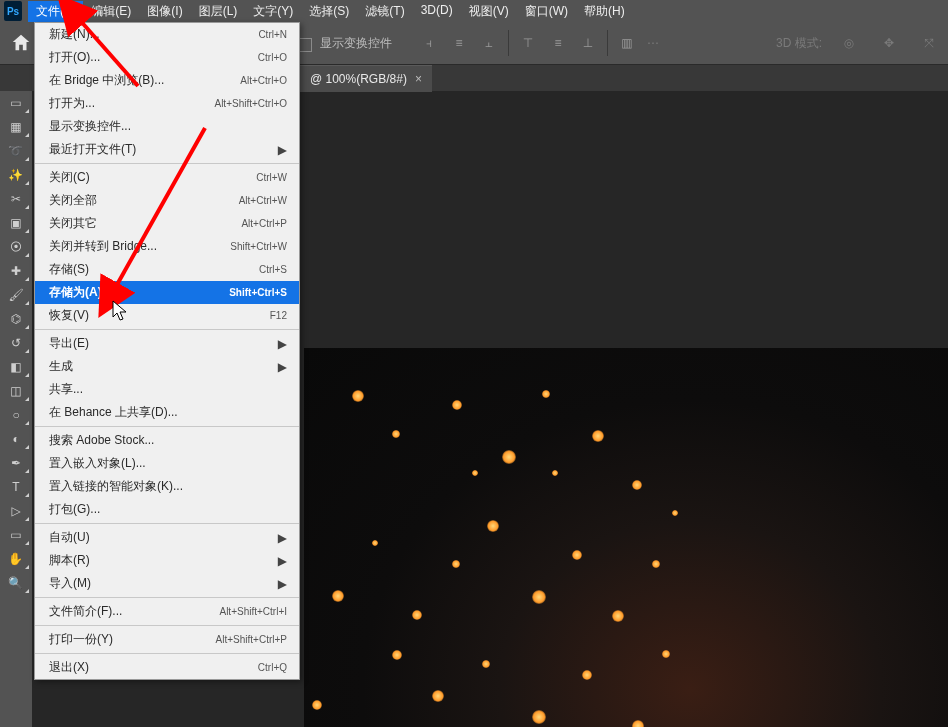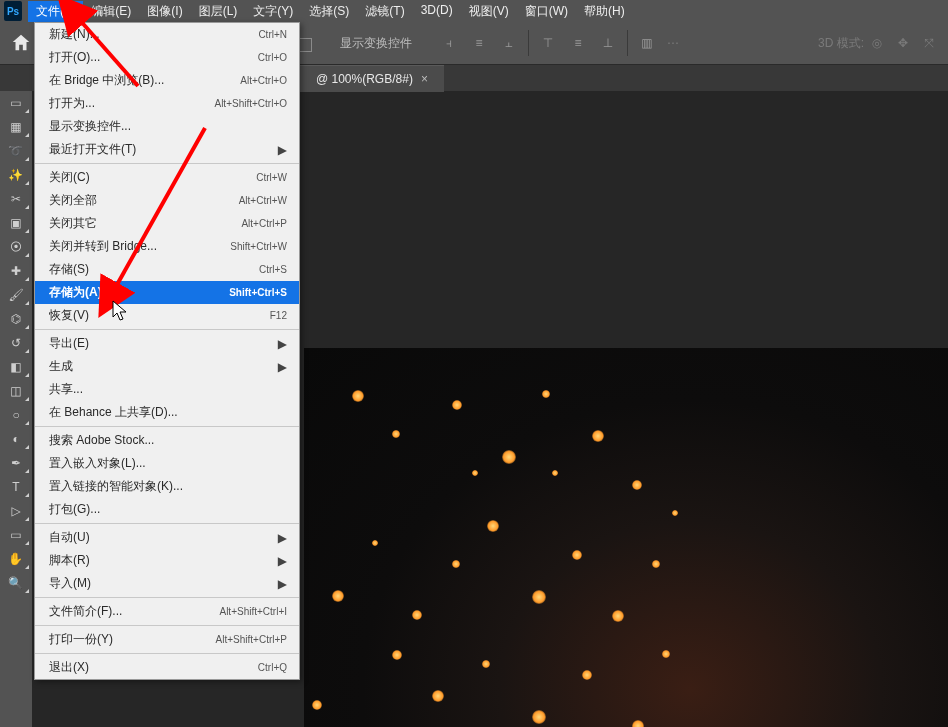--- a/index.html
+++ b/index.html
@@ -7,25 +7,25 @@
   .menubar{height:22px;background:#535353;display:flex;align-items:center;padding:0 4px;position:relative;z-index:5;}
   .ps-logo{width:18px;height:20px;background:#001e36;border-radius:2px;display:flex;align-items:center;justify-content:center;color:#31a8ff;font-weight:bold;font-size:10px;margin-right:6px;}
   .menubar-item{padding:2px 8px;color:#eee;cursor:default;}
   .menubar-item.open{background:#1473e6;color:#fff;}
   
   .optionbar{height:42px;background:#535353;border-bottom:1px solid #2a2a2a;display:flex;align-items:center;padding:0 6px;position:relative;z-index:4;}
   .home-icon{width:30px;height:30px;display:flex;align-items:center;justify-content:center;}
   .opt-sep{width:1px;height:26px;background:#3a3a3a;margin:0 6px;}
   .opt-btn{width:26px;height:22px;display:flex;align-items:center;justify-content:center;color:#9a9a9a;}
   .opt-label{color:#bcbcbc;margin-left:4px;}
-  .opt-right{margin-left:auto;display:flex;align-items:center;}
+  .opt-right{margin-left:auto;display:flex;align-items:center;gap:14px;}
   .opt-faded{color:#7a7a7a;}
   
   .doctabbar{height:26px;background:#383838;display:flex;align-items:center;padding-left:300px;position:relative;z-index:4;}
-  .doctab{height:26px;background:#4b4b4b;display:flex;align-items:center;padding:0 16px;color:#e8e8e8;border-top:1px solid #5a5a5a;}
+  .doctab{height:26px;background:#4b4b4b;display:flex;align-items:center;padding:0 10px;color:#e8e8e8;border-top:1px solid #5a5a5a;}
   .doctab .x{margin-left:8px;color:#bbb;}
   
   .toolstrip{position:absolute;left:0;top:64px;width:32px;bottom:0;background:#535353;display:flex;flex-direction:column;align-items:center;padding-top:4px;gap:2px;z-index:2;}
   .tool{width:28px;height:22px;display:flex;align-items:center;justify-content:center;color:#cfcfcf;position:relative;}
   .tri{position:absolute;right:1px;bottom:1px;width:0;height:0;border-left:4px solid transparent;border-bottom:4px solid #cfcfcf;}
   
   .canvas-area{position:absolute;left:32px;top:90px;right:0;bottom:0;background:#262626;overflow:hidden;}
   .canvas-dark{position:absolute;left:272px;top:258px;right:0;bottom:0;background:radial-gradient(ellipse at 60% 90%, #3a1e14 0%, #1a1412 35%, #0d0c0c 60%, #090909 100%);}
   .spark{position:absolute;border-radius:50%;background:radial-gradient(circle,#ffd87a 0%,#ff9b2a 55%,rgba(255,120,0,0) 80%);}
   
@@ -68,21 +68,21 @@
         <path fill="#e8e8e8" d="M12 3l9 8h-3v9h-4v-6h-4v6H6v-9H3z"></path>
       </svg>
   </div>
   <div class="opt-sep"></div>
   <div class="opt-btn">
     <svg viewBox="0 0 24 24">
         <path fill="#cfcfcf" d="M12 2l3 4h-2v4h4V8l4 4-4 4v-2h-4v4h2l-3 4-3-4h2v-4H6v2l-4-4 4-4v2h4V6H8z"></path>
       </svg>
   </div>
   <div class="opt-sep"></div>
-  <div style="display:flex;align-items:flex-end;margin-left:210px;gap:20px;">
+  <div style="display:flex;align-items:flex-end;margin-left:210px;">
     <span style="width:12px;height:12px;border:1px solid #8a8a8a;display:inline-block;margin-right:4px;"></span>
     <span class="opt-label">显示变换控件</span>
   </div>
   <div style="display:flex;gap:4px;margin-left:24px;">
     <span class="opt-btn">⫞</span>
     <span class="opt-btn">≡</span>
     <span class="opt-btn">⫠</span>
   </div>
   <div class="opt-sep"></div>
   <div style="display:flex;gap:4px;">

